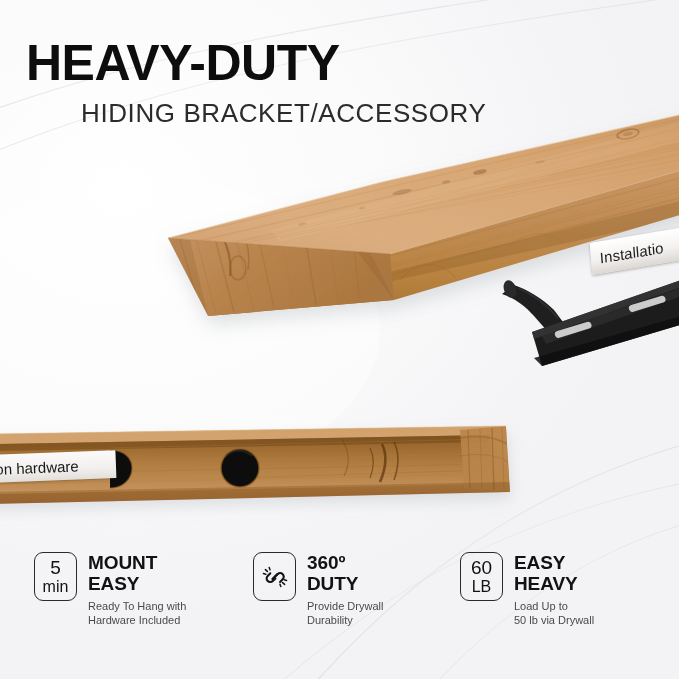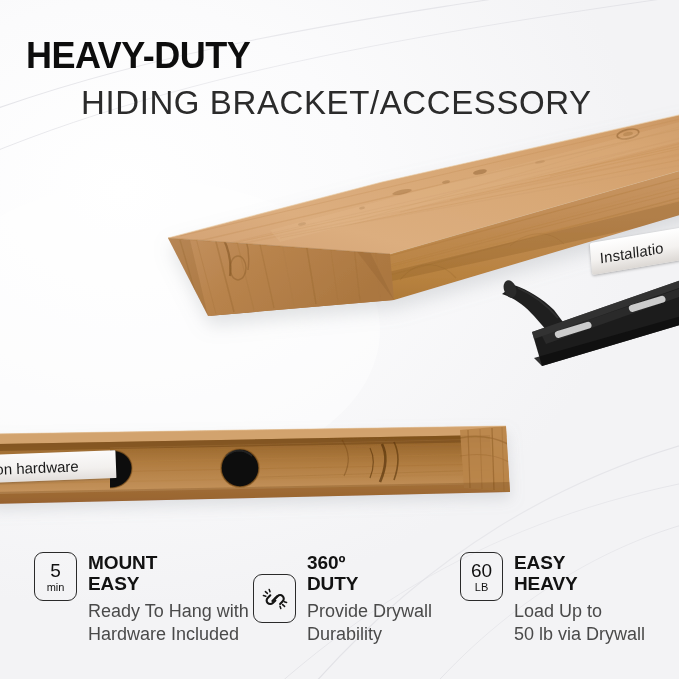--- a/index.html
+++ b/index.html
@@ -32,31 +32,31 @@
   .bg-decor svg { display: block; width: 100%; height: 100%; }
 
   
   .headline-block {
     position: absolute;
     left: 26px;
     top: 38px;
     z-index: 6;
   }
   .headline-main {
-    font-size: 36px;
+    font-size: 50px;
     font-weight: 700;
     letter-spacing: -0.5px;
     color: #0d0d0d;
     line-height: 1.0;
     margin: 0;
     white-space: nowrap;
   }
   .headline-sub {
     margin: 12px 0 0 55px;
-    font-size: 33px;
+    font-size: 26px;
     font-weight: 300;
     letter-spacing: 0.6px;
     color: #2b2b2b;
     line-height: 1.0;
     white-space: nowrap;
   }
 
   
   .shelf-main-wrap {
     position: absolute;
@@ -136,21 +136,21 @@
     width: 679px;
     display: flex;
     z-index: 7;
   }
   .feature {
     display: flex;
     align-items: flex-start;
     gap: 11px;
   }
   .feature-1 { margin-left: 34px; width: 215px; }
-  .feature-2 { margin-left: 4px;  width: 205px; align-items: center; }
+  .feature-2 { margin-left: 4px;  width: 205px; }
   .feature-3 { margin-left: 2px;  width: 200px; }
 
   .badge {
     flex: 0 0 auto;
     width: 41px;
     height: 47px;
     border: 1.6px solid #2a2a2a;
     border-radius: 9px;
     display: flex;
     flex-direction: column;
@@ -159,21 +159,21 @@
     background: transparent;
     line-height: 1;
   }
   .badge-big {
     font-size: 19px;
     font-weight: 500;
     color: #111111;
     letter-spacing: 0px;
   }
   .badge-small {
-    font-size: 11px;
+    font-size: 16px;
     font-weight: 400;
     color: #111111;
     margin-top: 2px;
   }
   .badge-icon {
     width: 41px;
     height: 47px;
     display: flex;
     align-items: center;
     justify-content: center;
@@ -183,21 +183,21 @@
   .feature-title {
     font-size: 19px;
     font-weight: 700;
     color: #121212;
     line-height: 1.08;
     letter-spacing: -0.1px;
     white-space: nowrap;
   }
   .feature-desc {
     margin-top: 6px;
-    font-size: 18px;
+    font-size: 11px;
     font-weight: 400;
     color: #4a4a4a;
     line-height: 1.25;
     white-space: nowrap;
   }
   .feature-desc span { display: block; }
 </style>
 </head>
 <body>
 

